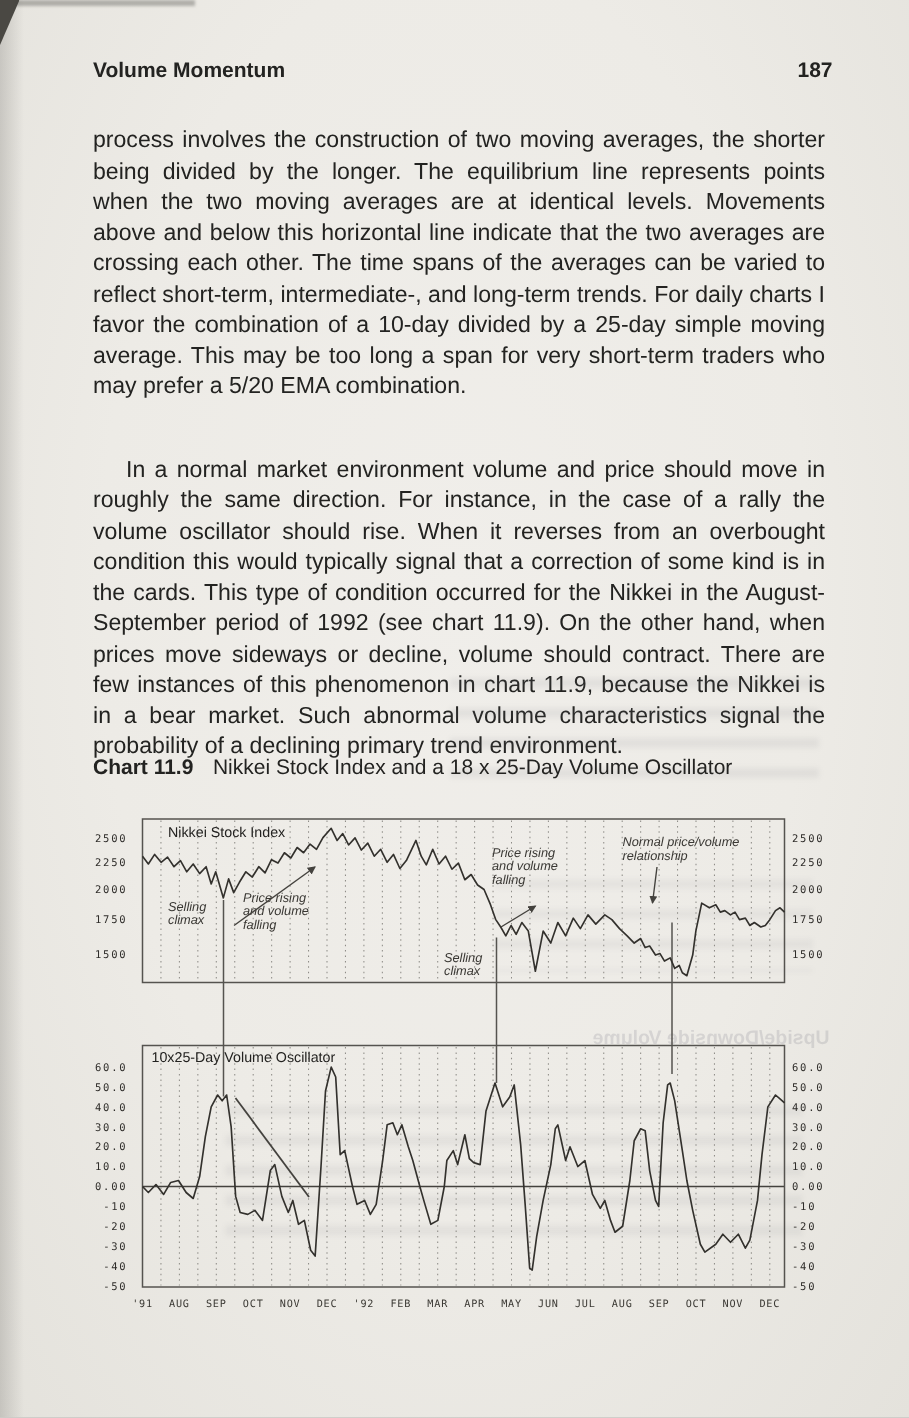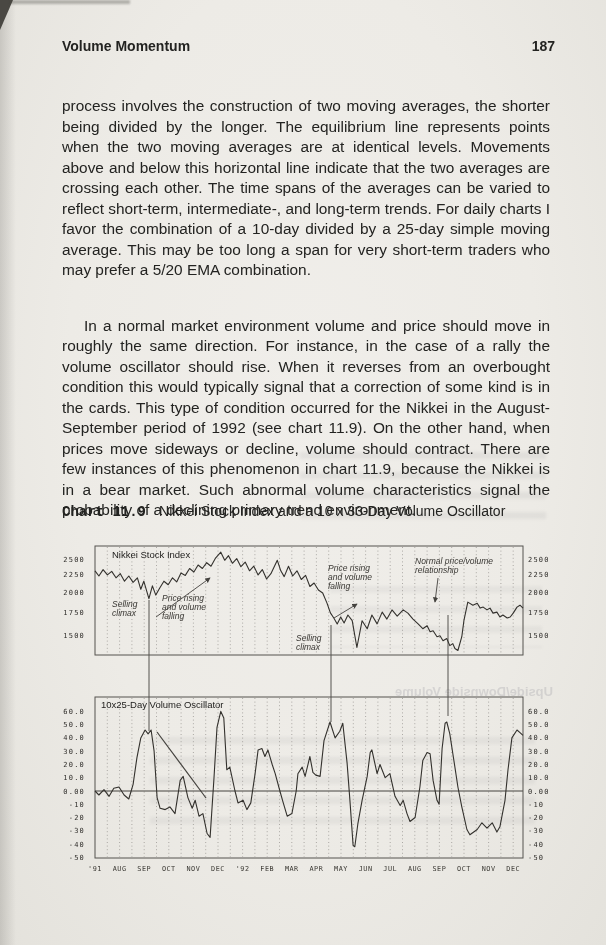--- a/index.html
+++ b/index.html
@@ -9,26 +9,26 @@
     font-family:"Liberation Sans", sans-serif;color:#232321;
   }
   .edge-shade{position:absolute;left:0;top:0;bottom:0;width:16px;
     background:linear-gradient(to right, rgba(60,58,54,0.18), rgba(60,58,54,0));pointer-events:none;}
   .corner-wedge{position:absolute;left:0;top:0;width:13px;height:30px;background:#4a4843;
     clip-path:polygon(0 0,100% 0,0 100%);}
   .top-smear{position:absolute;left:10px;top:0;width:120px;height:4px;background:rgba(70,68,64,0.35);
     filter:blur(1px);}
   .page-header{position:absolute;left:62px;top:38px;width:493px;display:flex;
     justify-content:space-between;align-items:flex-end;font-weight:bold;font-size:14px;}
-  .body-text{position:absolute;left:62px;top:96px;width:488px;font-size:15.4px;
+  .body-text{position:absolute;left:62px;top:84px;width:488px;font-size:15.4px;
     line-height:20.5px;text-align:justify;}
   .body-text p{margin:0;}
   .body-text p.indented{text-indent:22px;margin-top:35px;}
   .caption{position:absolute;left:62px;top:503px;width:493px;font-size:14px;}
-  .caption .cap-label{font-weight:bold;margin-right:13px;font-family:Liberation Mono, monospace;}
+  .caption .cap-label{font-weight:bold;margin-right:13px;}
   .figure{position:absolute;left:40px;top:542px;width:535px;height:395px;}
   
   .ghost-headline{position:absolute;left:335px;top:684px;width:218px;font-weight:bold;font-size:13px;
     color:rgba(95,95,110,0.17);transform:scaleX(-1);filter:blur(0.4px);white-space:nowrap;}
   .smudge{position:absolute;pointer-events:none;filter:blur(1.6px);opacity:0.5;
     background:repeating-linear-gradient(180deg, rgba(125,125,132,0.22) 0 7px, rgba(0,0,0,0) 7px 20px);}
   .smudge.s1{left:300px;top:452px;width:246px;height:72px;}
   .smudge.s2{left:330px;top:586px;width:212px;height:62px;opacity:0.35;}
   .smudge.s3{left:150px;top:737px;width:385px;height:96px;opacity:0.4;}
 </style>
@@ -50,21 +50,21 @@
     <p>process involves the construction of two moving averages, the shorter being divided by the longer. The equilibrium line represents points when the two moving averages are at identical levels. Movements above and below this horizontal line indicate that the two averages are crossing each other. The time spans of the averages can be varied to reflect short-term, intermediate-, and long-term trends. For daily charts I favor the combination of a 10-day divided by a 25-day simple moving average. This may be too long a span for very short-term traders who may prefer a 5/20 EMA combination.</p>
     <p class="indented">In a normal market environment volume and price should move in roughly the same direction. For instance, in the case of a rally the volume oscillator should rise. When it reverses from an overbought condition this would typically signal that a correction of some kind is in the cards. This type of condition occurred for the Nikkei in the August-September period of 1992 (see chart 11.9). On the other hand, when prices move sideways or decline, volume should contract. There are few instances of this phenomenon in chart 11.9, because the Nikkei is in a bear market. Such abnormal volume characteristics signal the probability of a declining primary trend environment.</p>
   </div>
 
   <div class="smudge s1"></div>
   <div class="smudge s2"></div>
   <div class="smudge s3"></div>
   <div class="ghost-headline">Upside/Downside Volume</div>
 
   <div class="caption">
-    <span class="cap-label">Chart 11.9</span><span>Nikkei Stock Index and a 10 x 33-Day Volume Oscillator</span>
+    <span class="cap-label">Chart 11.9</span><span>Nikkei Stock Index and a 18 x 25-Day Volume Oscillator</span>
   </div>
 
   <svg id="fig" class="figure" viewBox="40 542 535 395">
     <defs>
       <marker id="ah" markerWidth="7" markerHeight="7" refX="5.2" refY="3" orient="auto">
         <path d="M0,0 L6,3 L0,6 Z" fill="#44423e"></path>
       </marker>
     </defs>
   <line x1="107.3" y1="547" x2="107.3" y2="654" stroke="#8f8d88" stroke-width="0.7" stroke-dasharray="1 2.6"></line>
       <line x1="107.3" y1="698" x2="107.3" y2="857" stroke="#8f8d88" stroke-width="0.7" stroke-dasharray="1 2.6"></line>

